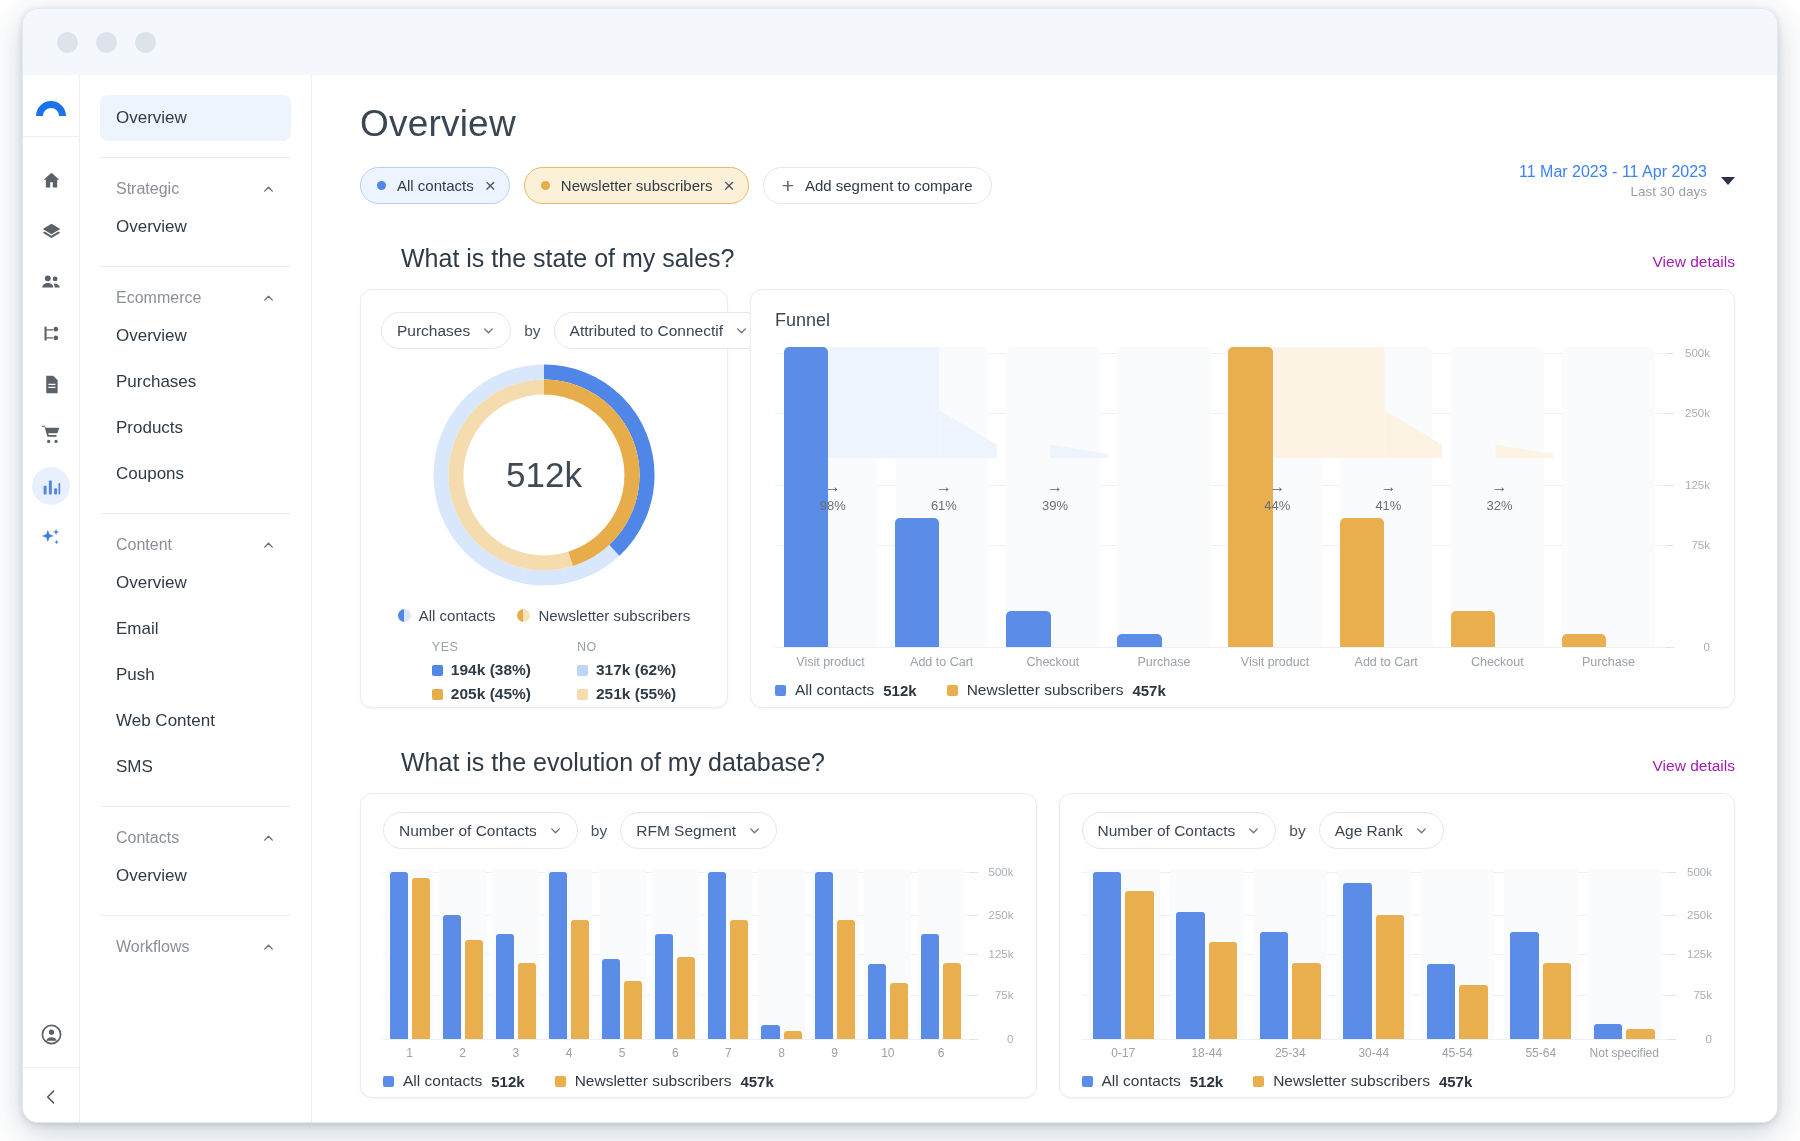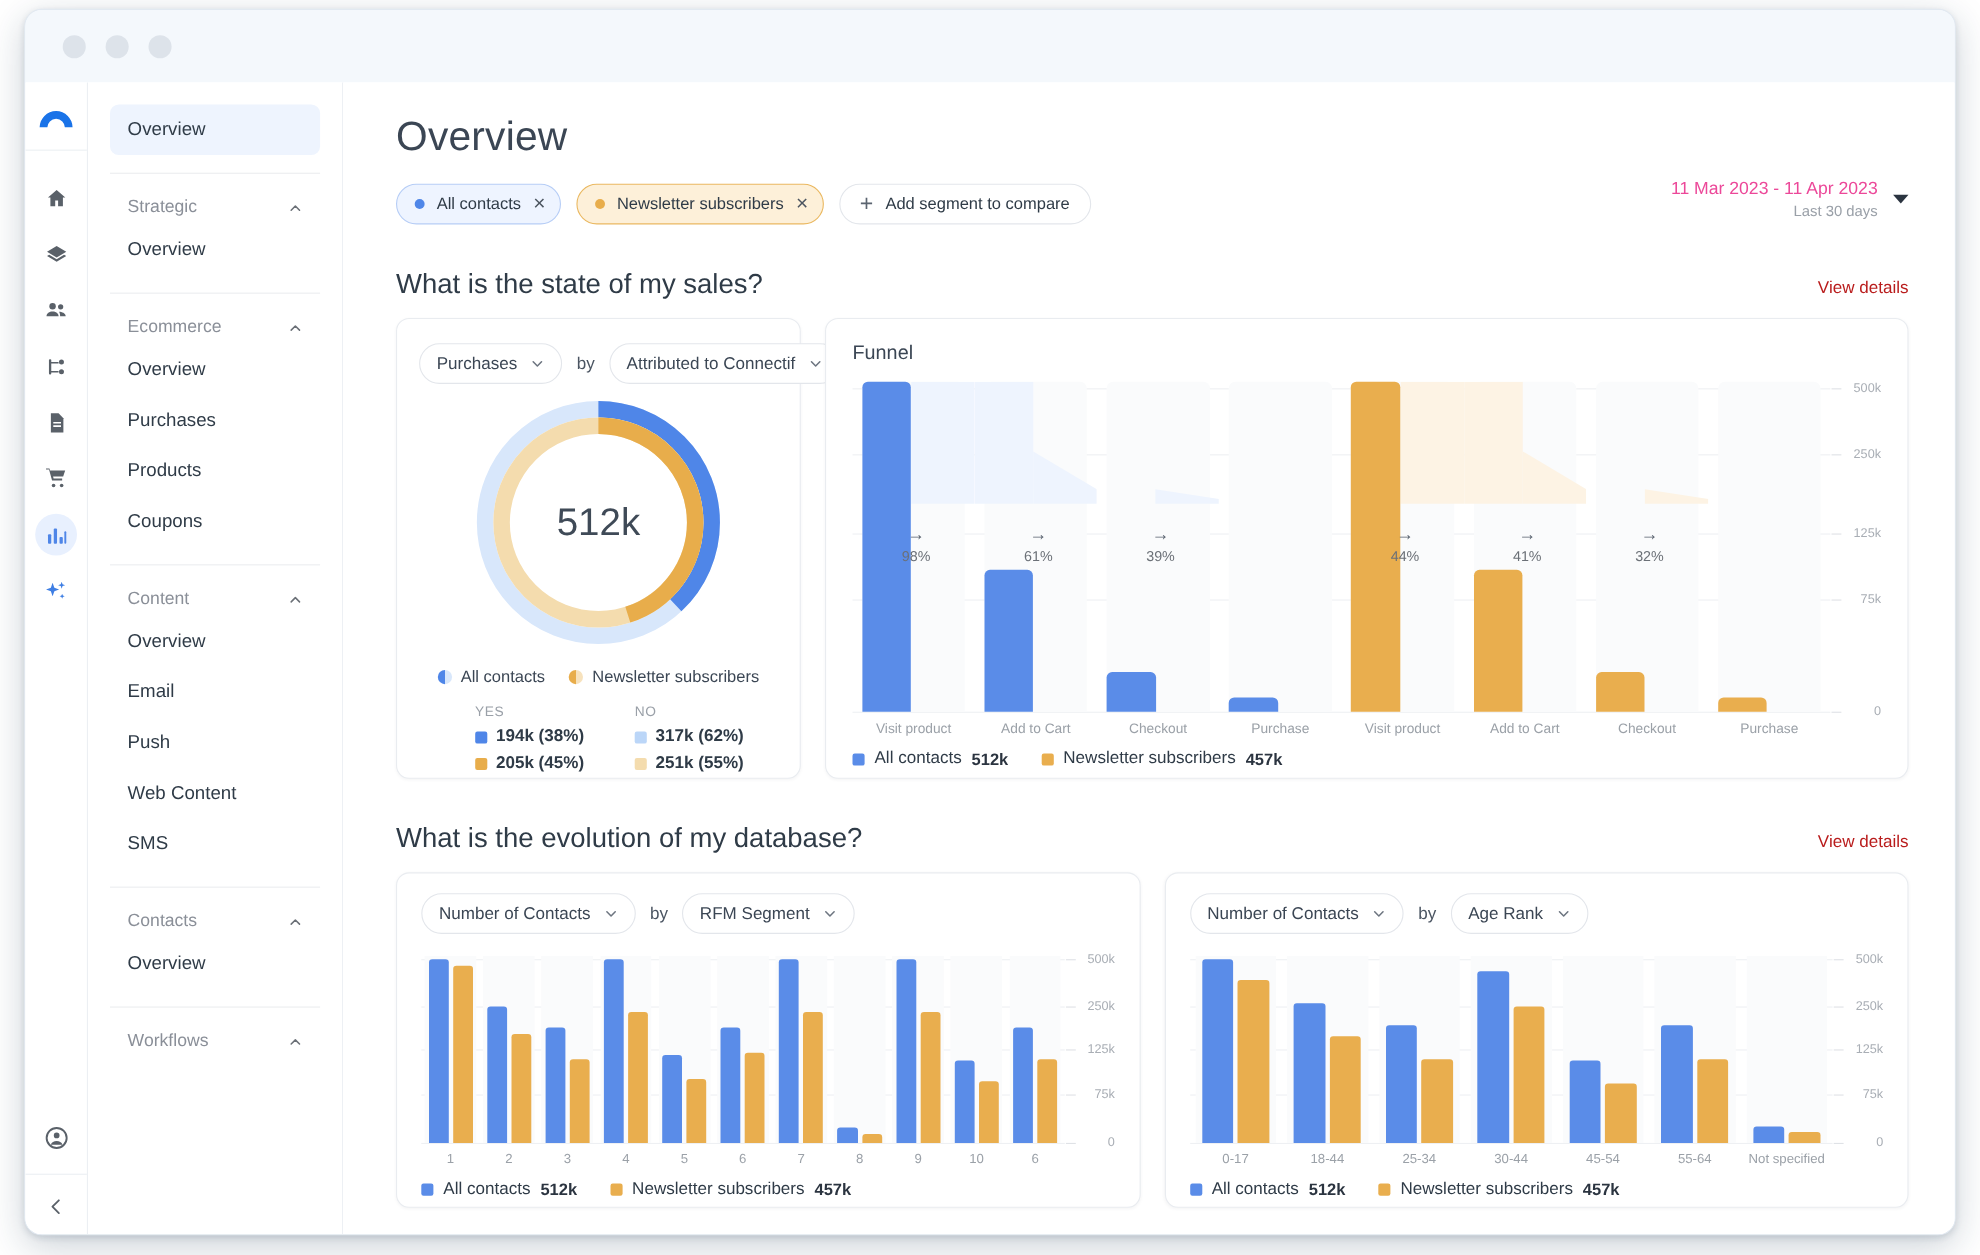--- a/index.html
+++ b/index.html
@@ -92,27 +92,27 @@
   .chip.amber { background:#fdf0d9; border:1px solid #eab860; color:#2f3b47;}
   .chip .sw { width:9px; height:9px; border-radius:50%; }
   .chip .x { font-size: 19px; color:#4c5560; line-height:1; font-weight:300;}
   .chip.add { background:#fff; border:1px solid #e3e6eb; color:#2f3b47; padding:0 18px;}
   .chip.add .plus { font-size: 21px; color:#5b6470; line-height:1; font-weight:300;}
 
   .daterange {
     position:absolute; right: 0; top: -4px; display:flex; align-items:center; gap: 14px;
     cursor:pointer;
   }
-  .daterange .dr-main { font-size: 16px; color:#ec4899; text-align:left;}
+  .daterange .dr-main { font-size: 16px; color:#3b82f6; text-align:left;}
   .daterange .dr-sub { font-size: 13.5px; color:#9aa0a8; text-align:right; margin-top: 3px;}
   .caret { width:0;height:0;border-left:7px solid transparent;border-right:7px solid transparent;border-top:8px solid #2b3440;}
 
   .section-head { display:flex; align-items:baseline; justify-content:space-between; margin-top: 34px;}
-  .section-title { font-size: 25px; color:#2f3b47; font-weight:400;}
-  .view-details { font-size: 15.5px; color:#b91c1c; cursor:pointer;margin-top:15px;}
+  .section-title { font-size: 25px; color:#2f3b47; font-weight:400;margin-left:41px;}
+  .view-details { font-size: 15.5px; color:#a21caf; cursor:pointer;margin-top:15px;}
 
   .cards { display:flex; gap: 22px; margin-top: 16px; }
   .card {
     background:#fff; border:1px solid #e9ecf0; border-radius: 12px;
     box-shadow: 0 1px 3px rgba(30,40,60,.05);
   }
   .card-sales { width: 368px; height: 419px; padding: 22px 20px 0; }
   .card-funnel { flex:1 1 auto; height: 419px; padding: 20px 22px 0 24px;}
 
   .selector-row { display:flex; align-items:center; gap: 13px;}

